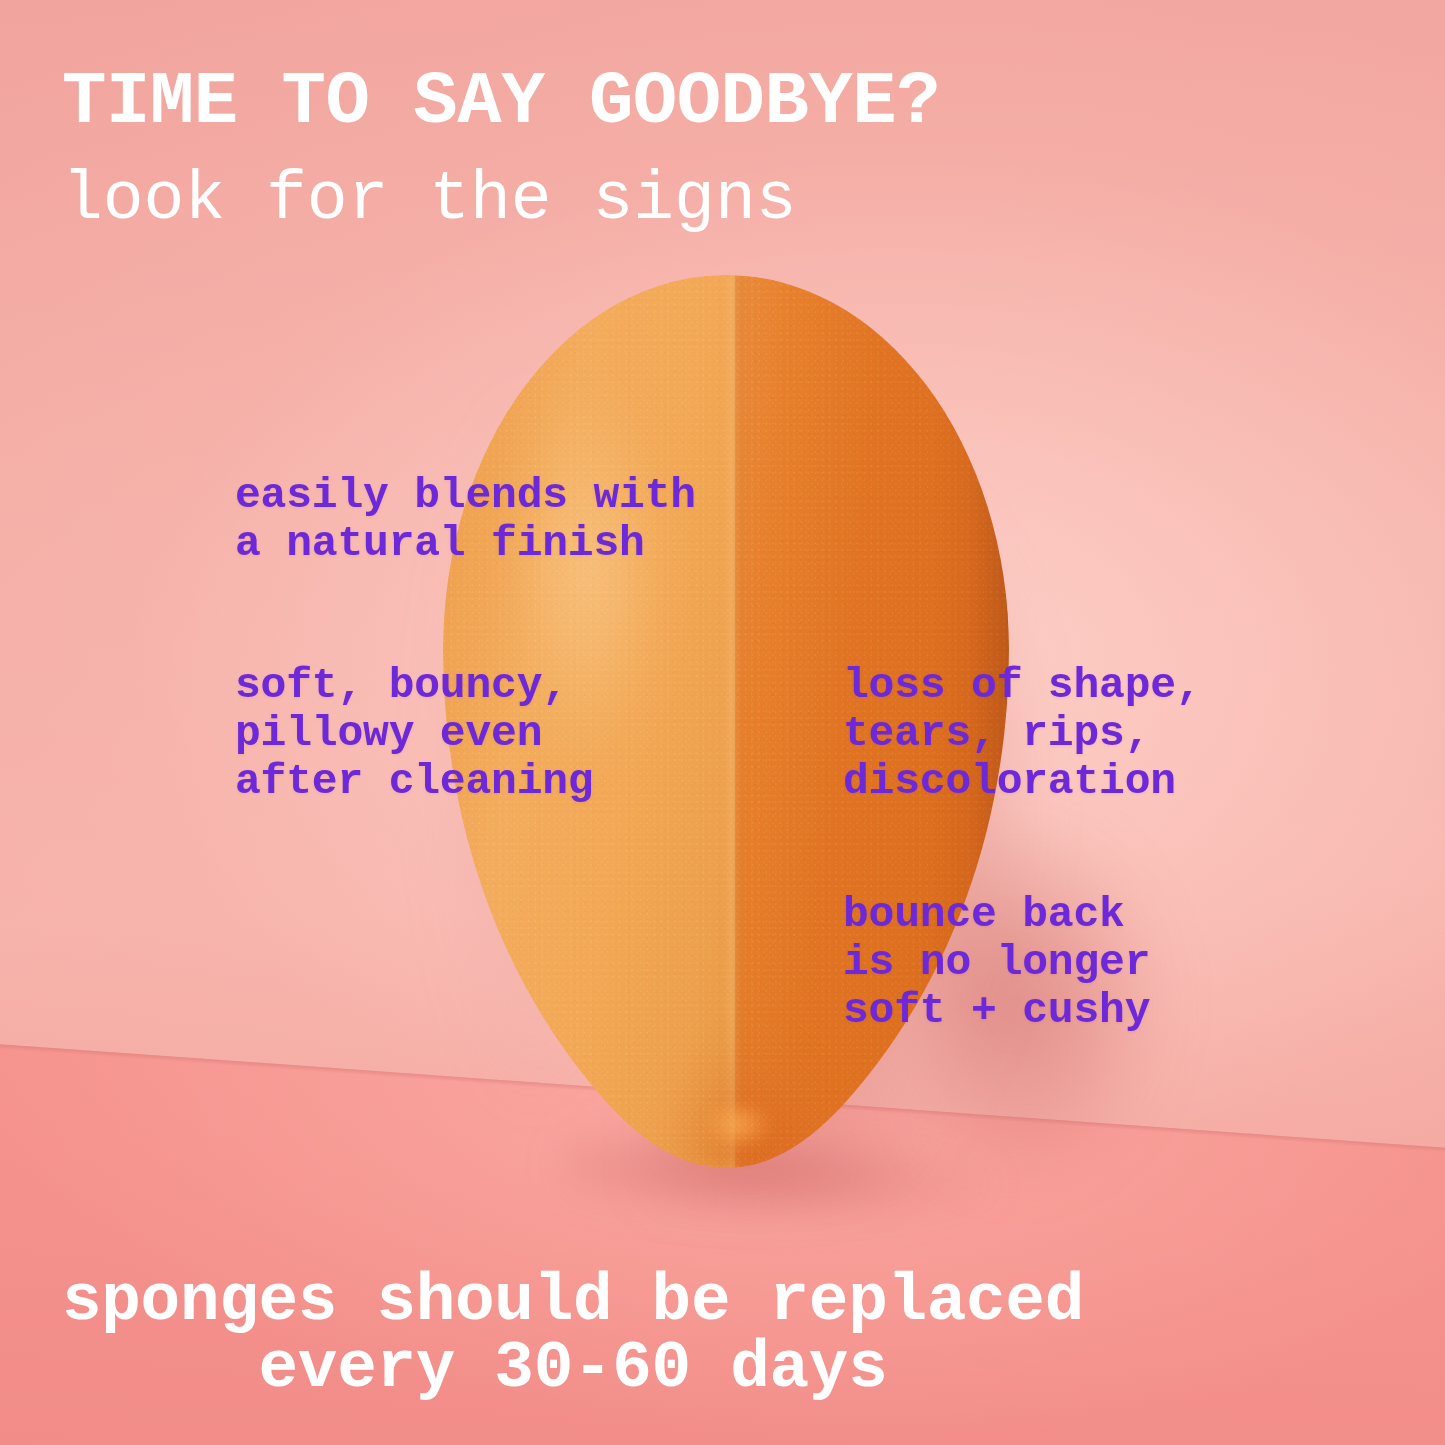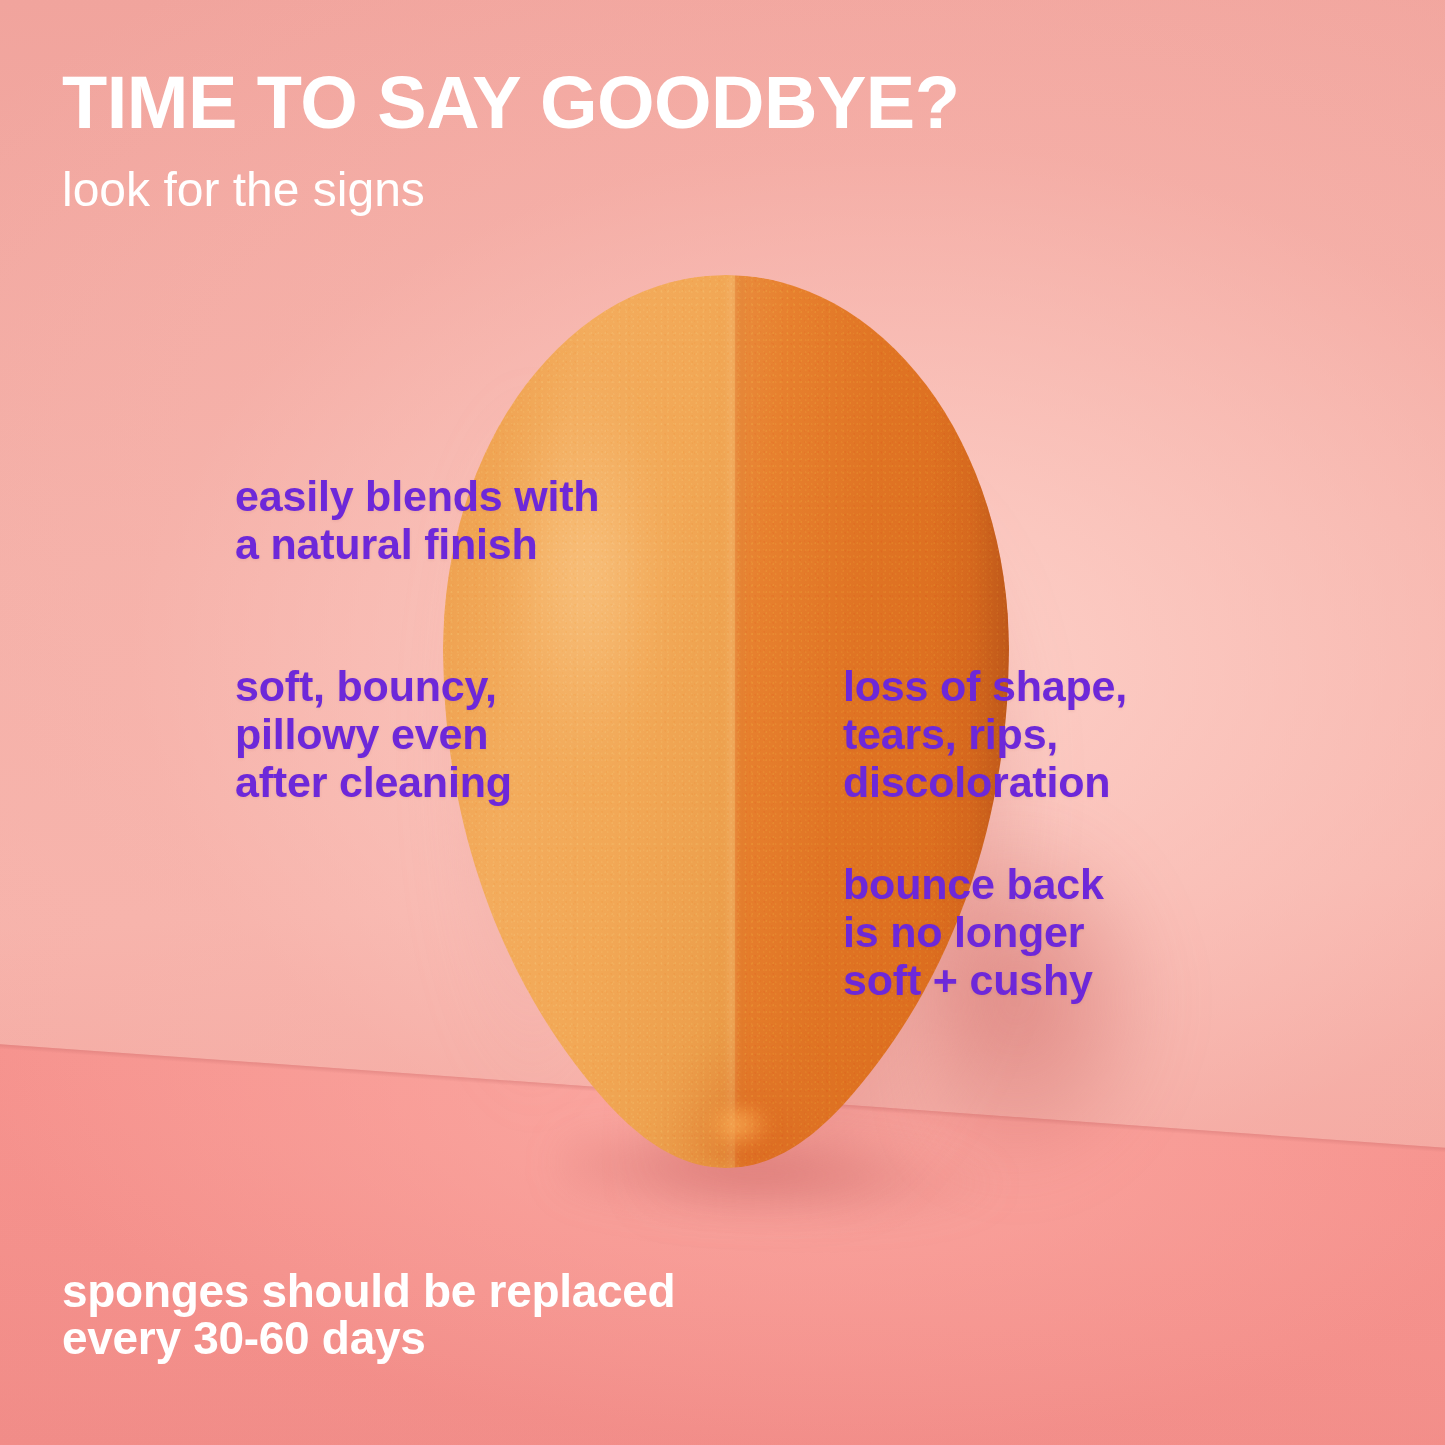--- a/index.html
+++ b/index.html
@@ -5,21 +5,21 @@
   html, body {
     margin: 0;
     padding: 0;
     background: #ffffff;
   }
   #stage {
     position: relative;
     width: 1445px;
     height: 1445px;
     overflow: hidden;
-    font-family: Liberation Sans, sans-serif;
+    font-family: Liberation Mono, monospace;
     background: #f3aaa3;
     -webkit-font-smoothing: antialiased;
   }
 
   
   .wall {
     position: absolute;
     inset: 0;
     background:
       radial-gradient(115% 78% at 62% 46%, rgba(255,214,206,0.85) 0%, rgba(250,186,178,0.30) 46%, rgba(238,150,144,0.0) 74%),
@@ -189,61 +189,62 @@
     line-height: 0.99;
     font-weight: 700;
     letter-spacing: -0.5px;
     white-space: nowrap;
   }
   .subhead {
     position: absolute;
     left: 62px;
     top: 166px;
     color: #ffffff;
-    font-size: 48px;
+    font-size: 68px;
     line-height: 1.0;
     font-weight: 500;
     white-space: nowrap;
   }
 
   .callout {
     position: absolute;
     color: #6d28d9;
     font-size: 43px;
     line-height: 1.12;
     font-weight: 600;
     letter-spacing: -0.2px;
     white-space: pre-line;
     text-shadow: 0 1px 3px rgba(150,70,60,0.12);
   }
   .c-left-1 { left: 235px; top: 472px; }
   .c-left-2 { left: 235px; top: 662px; }
   .c-right-1 { left: 843px; top: 662px; }
-  .c-right-2 { left: 843px; top: 860px; }
+  .c-right-2 { left: 843px; top: 891px; }
 
   .footer-line-1 {
     position: absolute;
     left: 62px;
     top: 1205px;
     color: #ffffff;
     font-size: 50px;
     line-height: 1.0;
     font-weight: 500;
     white-space: nowrap;
   }
   .footer-line-2 {
     position: absolute;
     left: 62px;
     top: 1268px;
     color: #ffffff;
-    font-size: 46px;
+    font-size: 66px;
     line-height: 1.02;
     font-weight: 700;
     letter-spacing: -0.3px;
     white-space: pre-line;
+    text-align: center;
   }
 </style>
 </head>
 <body>
 
 <div id="stage">
 
   <div class="wall"></div>
   <div class="floor"></div>
   <div class="floor-edge"></div>

